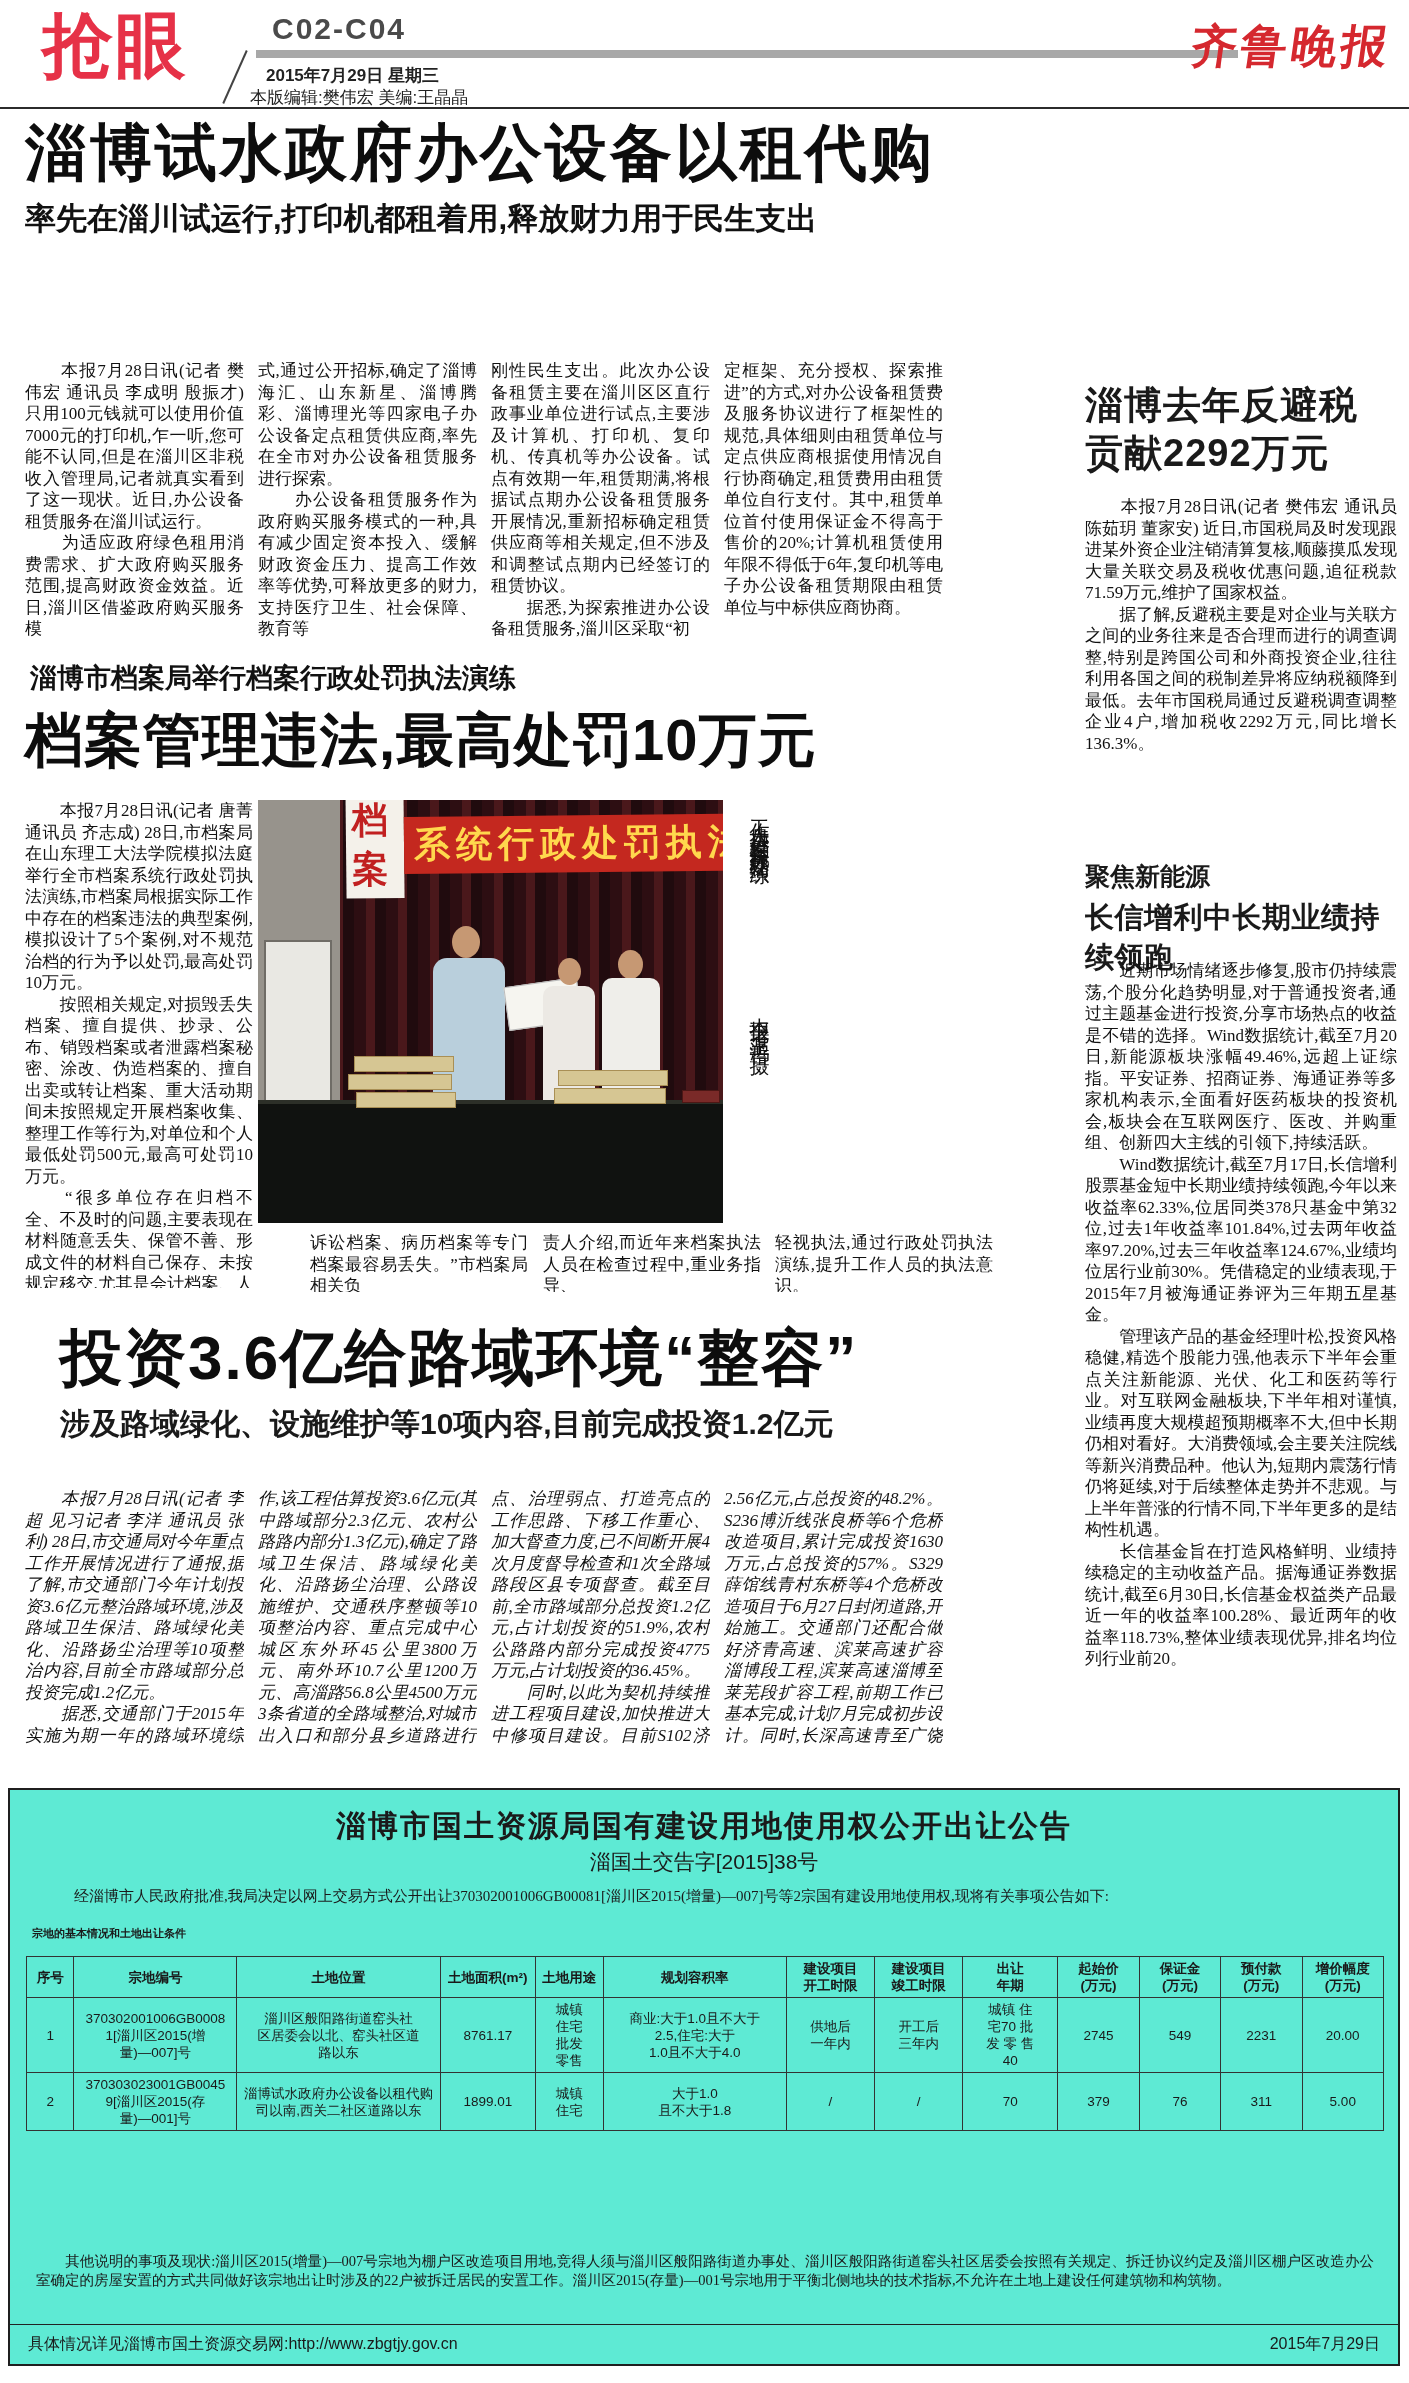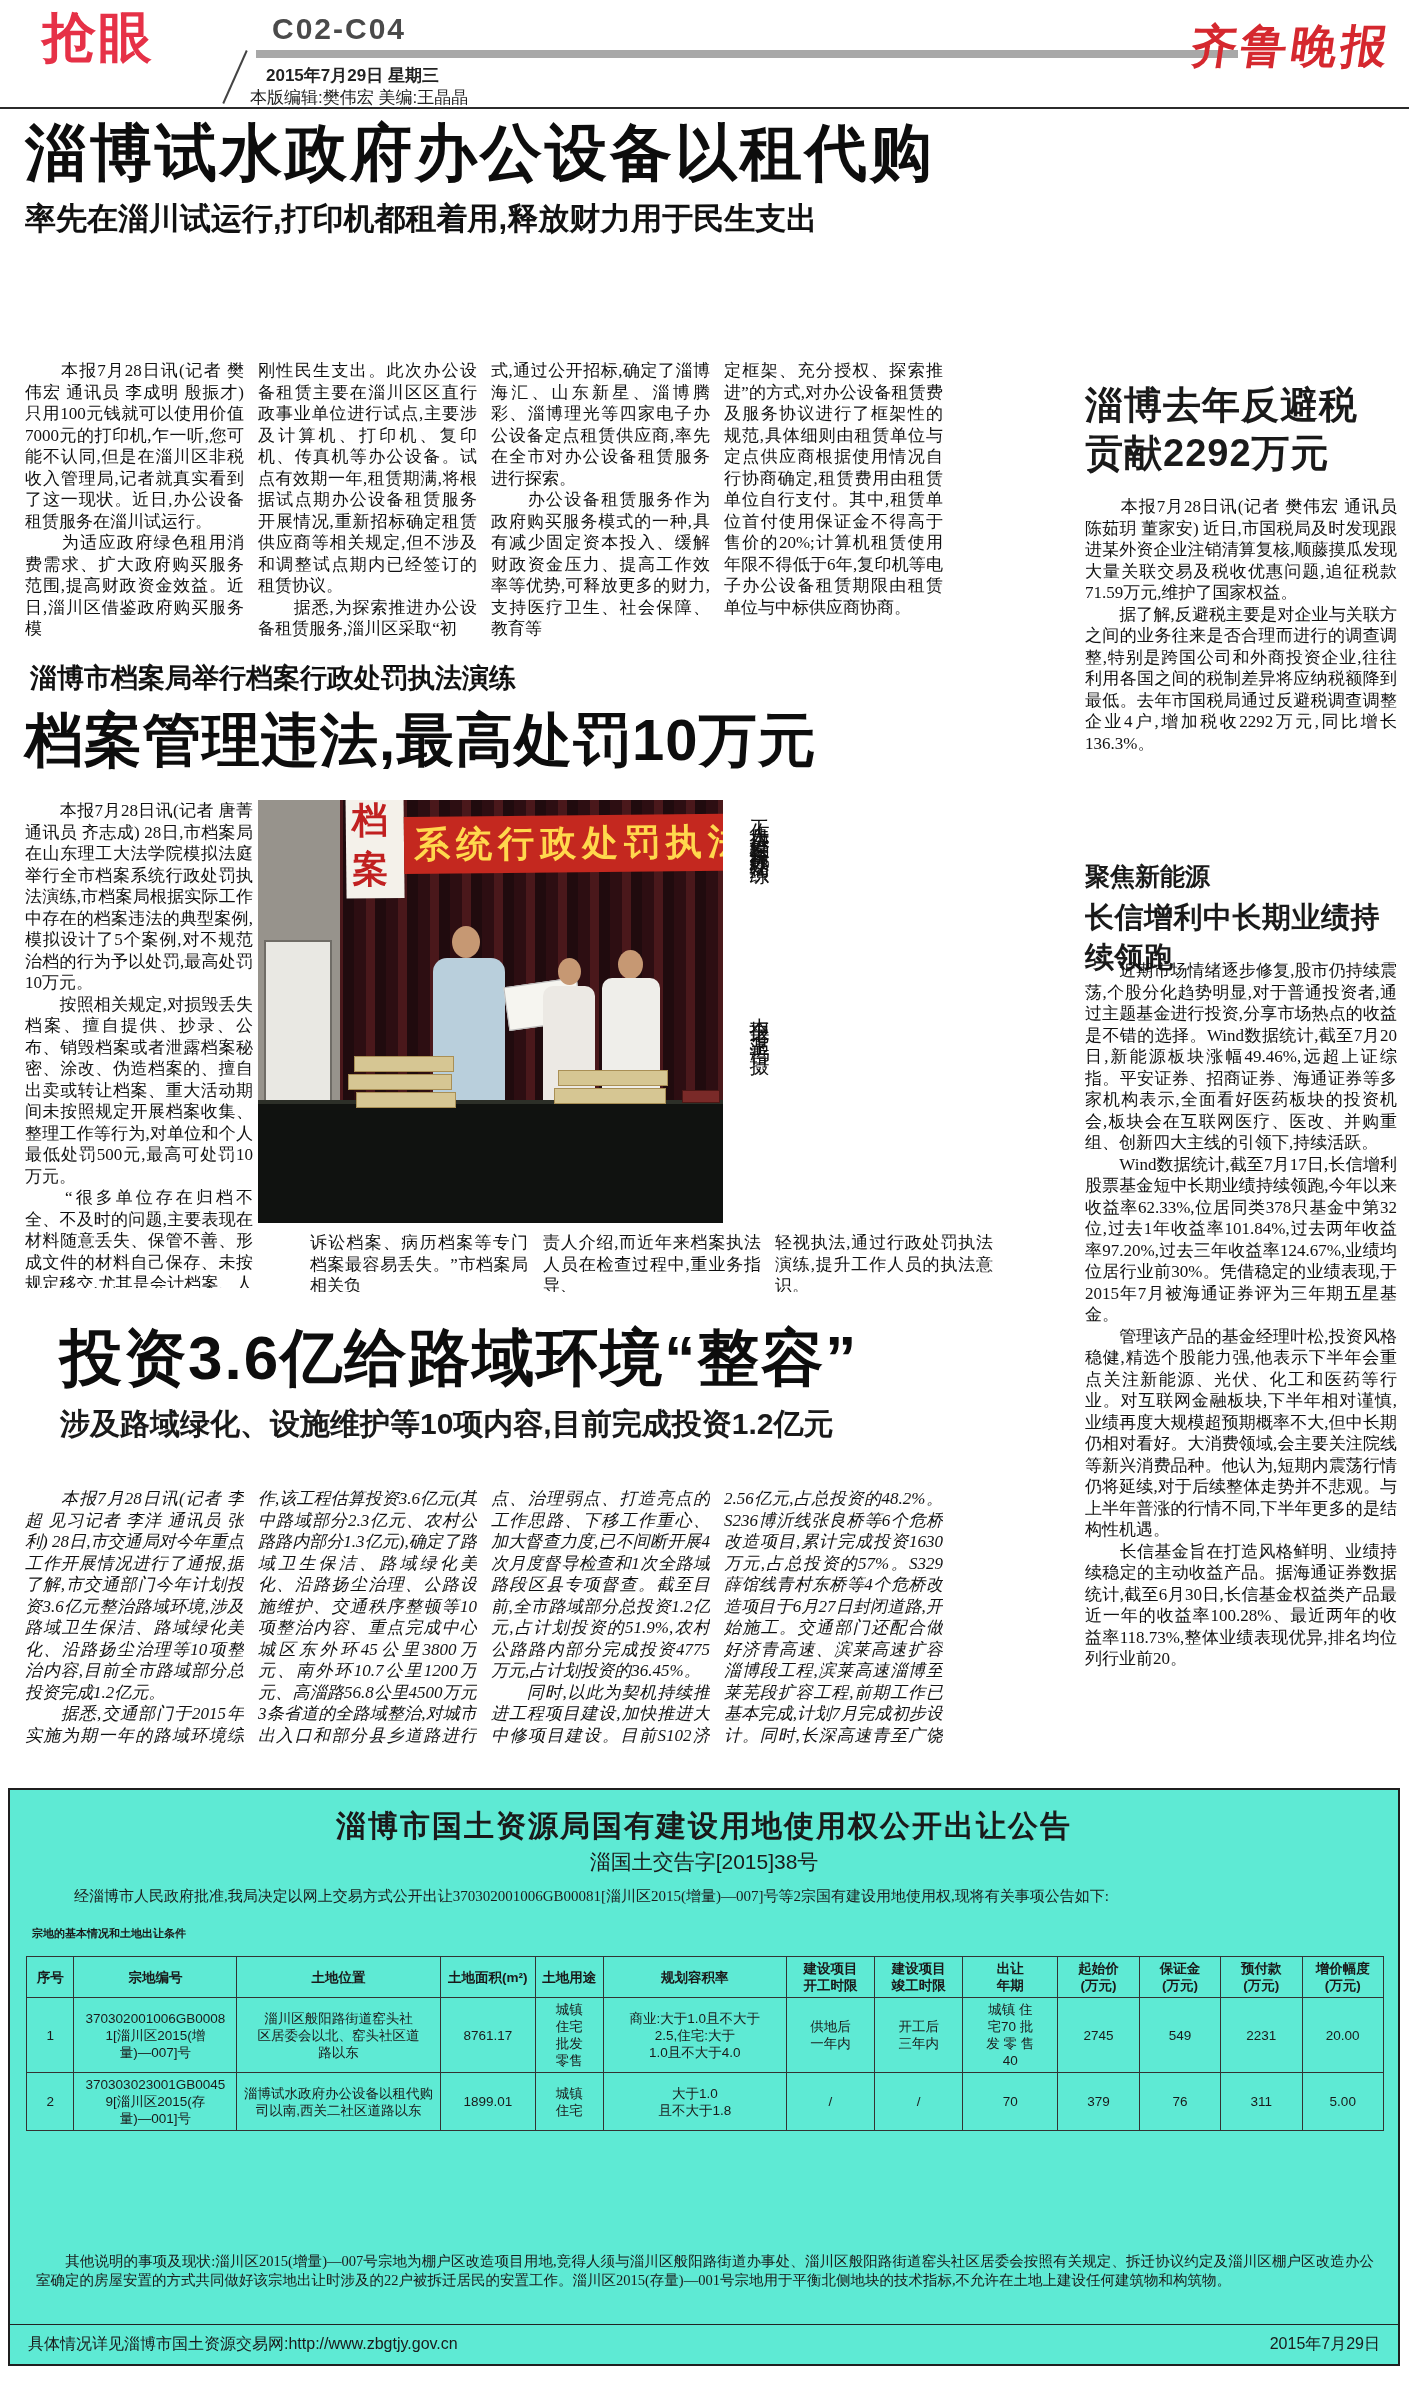--- a/index.html
+++ b/index.html
@@ -5,21 +5,21 @@
   * { margin:0; padding:0; box-sizing:border-box; }
   body { background:#ffffff; font-family:"Liberation Sans","DejaVu Sans",sans-serif; color:#1a1a1a; }
   #page { position:relative; width:1409px; height:2383px; background:#fff; overflow:hidden; }
   .abs { position:absolute; }
   .serif { font-family:"Liberation Serif","DejaVu Serif",serif; }
   .bodytext { font-size:17px; line-height:21.5px; text-align:justify; white-space:pre-wrap; overflow:hidden; color:#111; }
   .colrow { display:flex; gap:14px; }
   .colrow > div { flex:1 1 0; }
 
   
-  .logo { left:42px; top:10px; font-size:54px; font-weight:900; color:#e63147; letter-spacing:2px; line-height:1; }
+  .logo { left:42px; top:10px; font-size:71px; font-weight:900; color:#e63147; letter-spacing:2px; line-height:1; }
   .pagerange { left:272px; top:12px; font-size:30px; letter-spacing:2px; color:#4a4a4a; font-weight:700; }
   .graybar { left:256px; top:50px; width:982px; height:8px; background:#a8a8a8; }
   .dateline { left:266px; top:64px; font-size:17px; font-weight:700; color:#222; }
   .editors { left:250px; top:86px; font-size:17px; color:#222; }
   .slash { left:234px; top:48px; width:2px; height:58px; background:#444; transform:rotate(24deg); }
   .masthead { right:18px; top:16px; font-size:46px; font-weight:900; color:#d5282f; transform:skewX(-8deg); letter-spacing:4px; }
   .headrule { left:0; top:107px; width:1409px; height:2px; background:#2b2b2b; }
 
   
   .a1-headline { left:25px; top:120px; width:918px; font-size:62px; font-weight:900; letter-spacing:3px; line-height:1.08; color:#0d0d0d; }
@@ -88,24 +88,24 @@
   <div class="abs dateline">2015年7月29日  星期三</div>
   <div class="abs editors">本版编辑:樊伟宏  美编:王晶晶</div>
   <div class="abs masthead">齐鲁晚报</div>
   <div class="abs headrule"></div>
 
   <div class="abs a1-subhead">率先在淄川试运行,打印机都租着用,释放财力用于民生支出</div>
   <div class="abs a1-headline">淄博试水政府办公设备以租代购</div>
   <div class="abs a1-body colrow serif">
     <div class="bodytext">　　本报7月28日讯(记者 樊伟宏 通讯员 李成明 殷振才) 只用100元钱就可以使用价值7000元的打印机,乍一听,您可能不认同,但是在淄川区非税收入管理局,记者就真实看到了这一现状。近日,办公设备租赁服务在淄川试运行。
 　　为适应政府绿色租用消费需求、扩大政府购买服务范围,提高财政资金效益。近日,淄川区借鉴政府购买服务模</div>
+    <div class="bodytext">式,通过公开招标,确定了淄博海汇、山东新星、淄博腾彩、淄博理光等四家电子办公设备定点租赁供应商,率先在全市对办公设备租赁服务进行探索。
+　　办公设备租赁服务作为政府购买服务模式的一种,具有减少固定资本投入、缓解财政资金压力、提高工作效率等优势,可释放更多的财力,支持医疗卫生、社会保障、教育等</div>
     <div class="bodytext">刚性民生支出。此次办公设备租赁主要在淄川区区直行政事业单位进行试点,主要涉及计算机、打印机、复印机、传真机等办公设备。试点有效期一年,租赁期满,将根据试点期办公设备租赁服务开展情况,重新招标确定租赁供应商等相关规定,但不涉及和调整试点期内已经签订的租赁协议。
 　　据悉,为探索推进办公设备租赁服务,淄川区采取“初</div>
-    <div class="bodytext">式,通过公开招标,确定了淄博海汇、山东新星、淄博腾彩、淄博理光等四家电子办公设备定点租赁供应商,率先在全市对办公设备租赁服务进行探索。
-　　办公设备租赁服务作为政府购买服务模式的一种,具有减少固定资本投入、缓解财政资金压力、提高工作效率等优势,可释放更多的财力,支持医疗卫生、社会保障、教育等</div>
     <div class="bodytext">定框架、充分授权、探索推进”的方式,对办公设备租赁费及服务协议进行了框架性的规范,具体细则由租赁单位与定点供应商根据使用情况自行协商确定,租赁费用由租赁单位自行支付。其中,租赁单位首付使用保证金不得高于售价的20%;计算机租赁使用年限不得低于6年,复印机等电子办公设备租赁期限由租赁单位与中标供应商协商。</div>
   </div>
 
   <div class="abs sb sb1-h1">淄博去年反避税</div>
   <div class="abs sb sb1-h2">贡献2292万元</div>
   <div class="abs sb sb1-body bodytext serif">　　本报7月28日讯(记者 樊伟宏 通讯员 陈茹玥 董家安) 近日,市国税局及时发现跟进某外资企业注销清算复核,顺藤摸瓜发现大量关联交易及税收优惠问题,追征税款71.59万元,维护了国家权益。
 　　据了解,反避税主要是对企业与关联方之间的业务往来是否合理而进行的调查调整,特别是跨国公司和外商投资企业,往往利用各国之间的税制差异将应纳税额降到最低。去年市国税局通过反避税调查调整企业4户,增加税收2292万元,同比增长136.3%。</div>
 
   <div class="abs sb sb2-kicker">聚焦新能源</div>
   <div class="abs sb sb2-headline">长信增利中长期业绩持续领跑</div>

